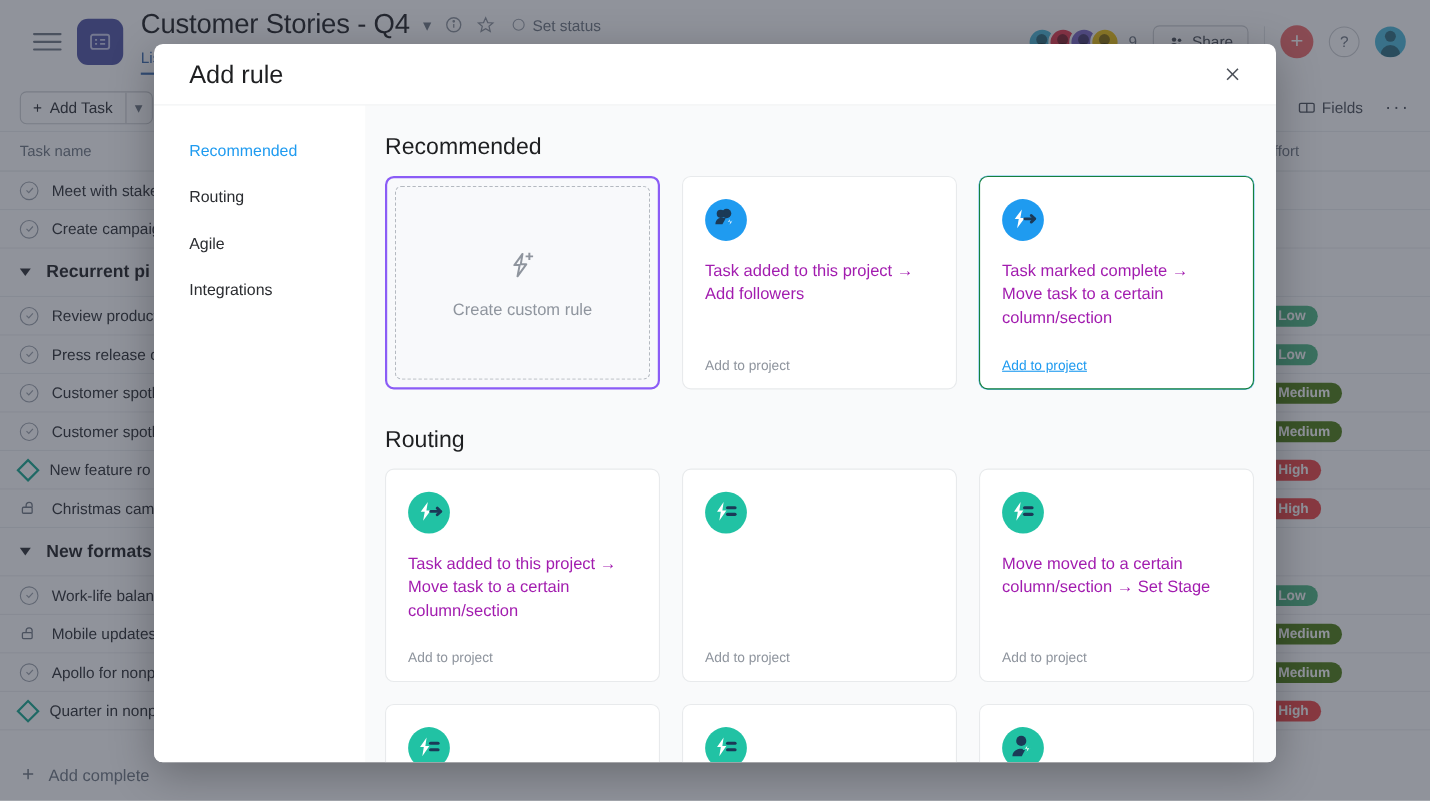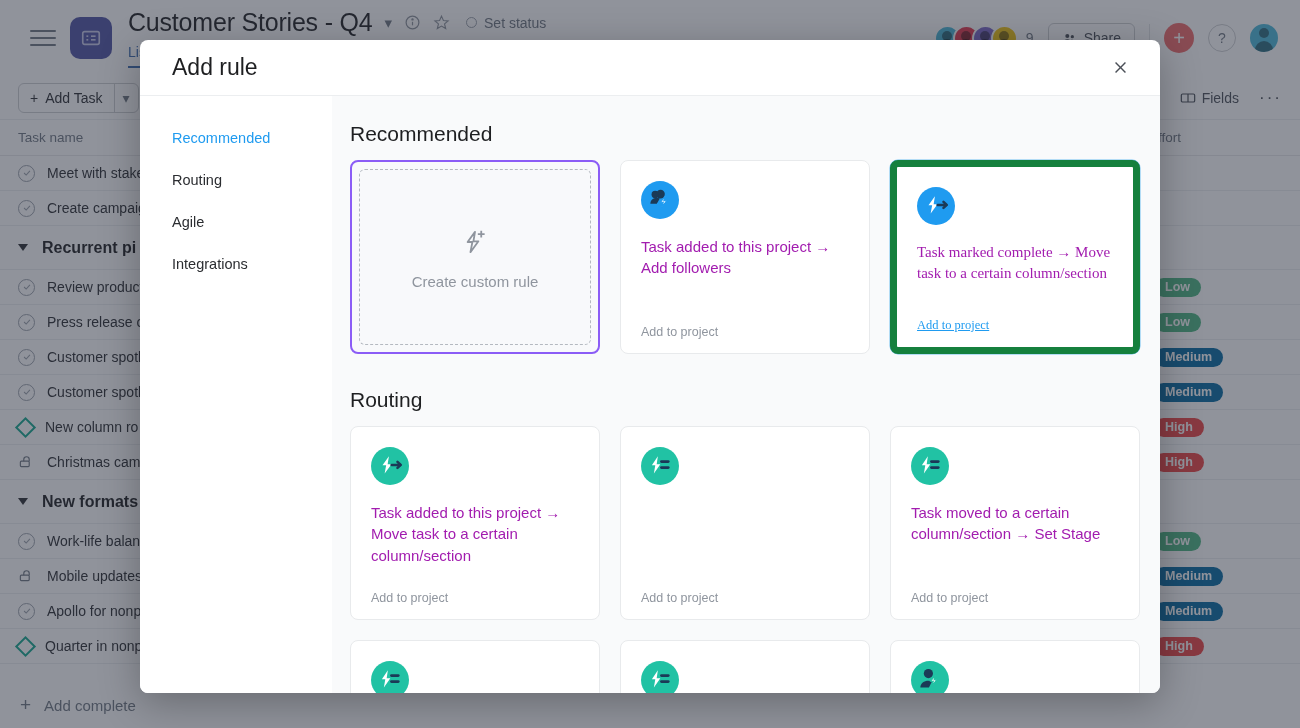--- a/index.html
+++ b/index.html
@@ -90,35 +90,35 @@
     display: flex; align-items: center; background: #fff; border-bottom: 1px solid #e8e9eb;
     font-size: 13.5px; color: #6f7782;
   }
   .col-task { width: 1126px; padding-left: 18px; }
   .col-effort { width: 174px; padding-left: 22px; border-left: 1px solid #edeef0; height: 100%;
                 display: flex; align-items: center; }
   .rows { position: absolute; top: 156px; left: 0; right: 0; bottom: 46px; }
   .row { height: 35px; display: flex; align-items: center; border-bottom: 1px solid #edeef0; }
   .row .c1 { width: 1126px; padding-left: 18px; display: flex; align-items: center; gap: 12px;
              font-size: 14px; color: #2b2d31; }
-  .row .c2 { width: 174px; padding-left: 22px; border-left: 6px solid #a21caf; height: 100%;
+  .row .c2 { width: 174px; padding-left: 22px; border-left: 3px solid #a21caf; height: 100%;
              display: flex; align-items: center; }
   .row.section .c1 { font-size: 16px; font-weight: 600; color: #1e1f21; gap: 14px; }
   .row.section { height: 44px; }
   .row.section .c2 { border-left: 1px solid #edeef0; }
   .check-ic { width: 17px; height: 17px; border-radius: 50%; border: 1.4px solid #9ca2ab;
               display:flex; align-items:center; justify-content:center; flex:none; }
   .check-ic svg { width: 10px; height: 10px; }
   .milestone-ic { width: 15px; height: 15px; transform: rotate(45deg); border: 2px solid #14a88e; flex: none; }
   .approval-ic { width: 17px; height: 15px; flex:none; color:#6f7782; display:flex; align-items:center;}
   .caret { width: 0; height: 0; border-left: 5.5px solid transparent; border-right: 5.5px solid transparent;
            border-top: 7px solid #2b2d31; flex: none; }
   .badge { display:inline-block; padding: 2.5px 11px; border-radius: 11px; font-size: 12.5px; font-weight: 600; color: #fff; }
   .badge.low { background: #4cb782; }
-  .badge.medium { background: #0369a1; color:#fff; }
+  .badge.medium { background: #4d7c0f; color:#fff; }
   .badge.high { background: #ef4444; }
   .add-section { position: absolute; left: 0; bottom: 0; height: 46px; display: flex; align-items: center;
     gap: 13px; padding-left: 20px; font-size: 15px; color: #6f7782; }
 
   
   #modal {
     position: absolute; left: 140px; top: 40px; width: 1020px; height: 653px;
     background: #fff; border-radius: 8px; z-index: 60; overflow: hidden;
     box-shadow: 0 10px 40px rgba(0,0,0,.28);
     display: flex; flex-direction: column;
@@ -134,21 +134,21 @@
   .nav-item.active { color: #1f9bf0; }
   .modal-main { flex: 1; background: #f9fafb; padding: 26px 30px 0 18px; overflow: hidden; }
   .sec-title { font-size: 21px; color: #1e1f21; margin-bottom: 14px; margin-left: 0; }
   .sec-title.second { margin-top: 34px; }
   .card-grid { display: grid; grid-template-columns: repeat(3, 250px); gap: 20px; }
 
   .card { background: #fff; border: 1px solid #e8eaec; border-radius: 8px;
     padding: 20px 20px 14px 20px; height: 194px; display: flex; flex-direction: column; }
   .card.selected { border: 2px solid #8b5cf6; background: #f8f9fb; padding: 7px;
     align-items: stretch; justify-content: stretch; }
-  .card.hovered { border: 7px solid #15803d; box-shadow: 0 0 0 .5px #6fbdf0; font-family: Liberation Serif, serif; }
+  .card.hovered { border: 1px solid #15803d; box-shadow: 0 0 0 .5px #6fbdf0; }
   .dashed-inner { border: 1.8px dashed #b4b9c0; border-radius: 6px; flex: 1;
     display: flex; flex-direction: column; align-items: center; justify-content: center; gap: 10px; }
   .custom-label { color: #8f959e; font-size: 15px; }
   .card-icon { width: 38px; height: 38px; border-radius: 50%; display: flex;
     align-items: center; justify-content: center; flex: none; margin-bottom: 17px; }
   .card-text { font-size: 15px; line-height: 1.42; color: #a21caf; }
   .card-foot { margin-top: auto; font-size: 12.5px; color: #8f959e; }
   .card-foot.link { color: #1f9bf0; text-decoration: underline; }
   .row2 { margin-top: 0; }
 </style>
@@ -356,21 +356,21 @@
           </span>
           <span>Customer spotl</span>
         </div>
         <div class="c2">
           <span class="badge medium">Medium</span>
         </div>
       </div>
       <div class="row">
         <div class="c1">
           <span class="milestone-ic"></span>
-          <span>New column ro</span>
+          <span>New feature ro</span>
         </div>
         <div class="c2">
           <span class="badge high">High</span>
         </div>
       </div>
       <div class="row">
         <div class="c1">
           <span class="approval-ic">
             <svg width="17" height="15" viewBox="0 0 24 22" fill="none" stroke="currentColor" stroke-width="1.7">
               <rect x="3" y="9" width="13" height="8" rx="1.5"></rect>
@@ -527,21 +527,21 @@
             <div class="card-foot">Add to project</div>
           </div>
           <div class="card">
             <div class="card-icon" style="background:#21c2a4">
               <svg width="30" height="30" viewBox="0 0 28 28">
                 <path d="M12 5l-5.6 8.2h3.2L8.3 21l6-8.7h-3.4z" fill="#ffffff"></path>
                 <rect x="14" y="8.6" width="9" height="2.6" rx="1.3" fill="#1b3a57"></rect>
                 <rect x="14" y="14.2" width="9" height="2.6" rx="1.3" fill="#1b3a57"></rect>
               </svg>
             </div>
-            <div class="card-text">Task moved to a certain column/section → Set Stage</div>
+            <div class="card-text">Move moved to a certain column/section → Set Stage</div>
             <div class="card-foot">Add to project</div>
           </div>
         </div>
         <div class="card-grid row2" style="margin-top: 20px;">
           <div class="card">
             <div class="card-icon" style="background:#21c2a4">
               <svg width="30" height="30" viewBox="0 0 28 28">
                 <path d="M12 5l-5.6 8.2h3.2L8.3 21l6-8.7h-3.4z" fill="#ffffff"></path>
                 <rect x="14" y="8.6" width="9" height="2.6" rx="1.3" fill="#1b3a57"></rect>
                 <rect x="14" y="14.2" width="9" height="2.6" rx="1.3" fill="#1b3a57"></rect>

